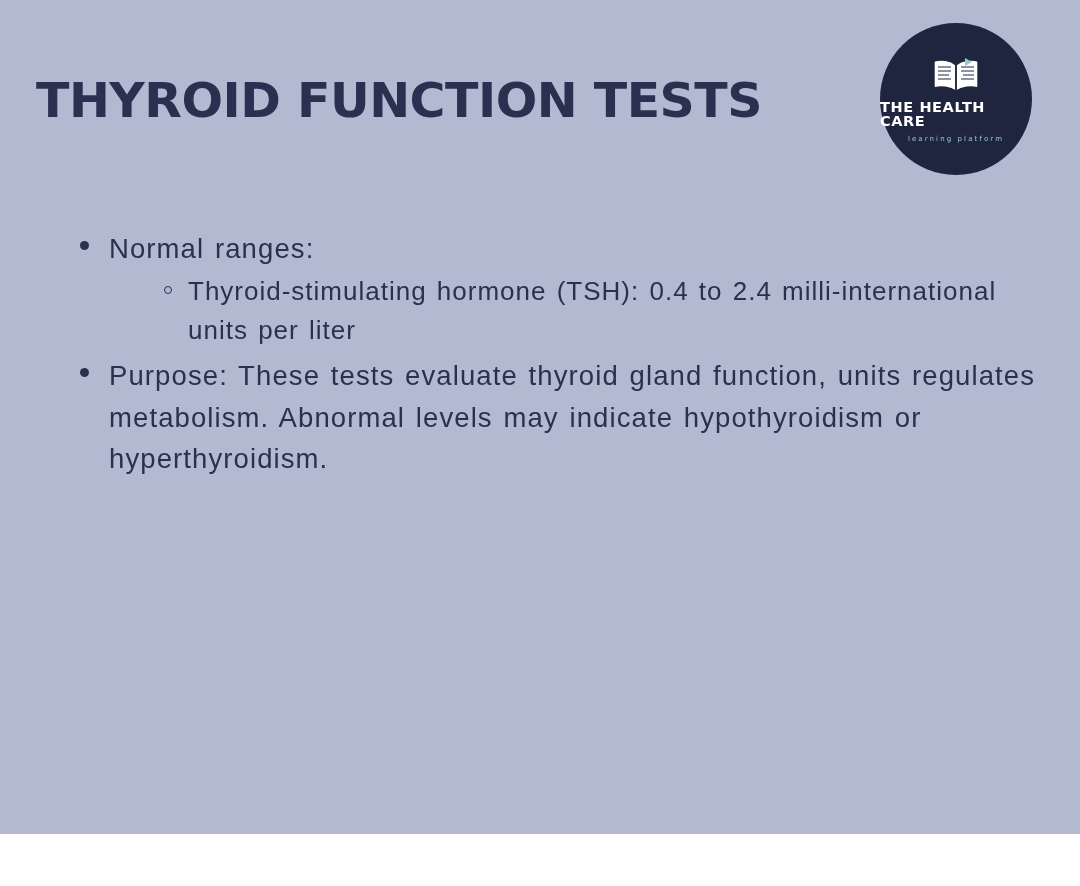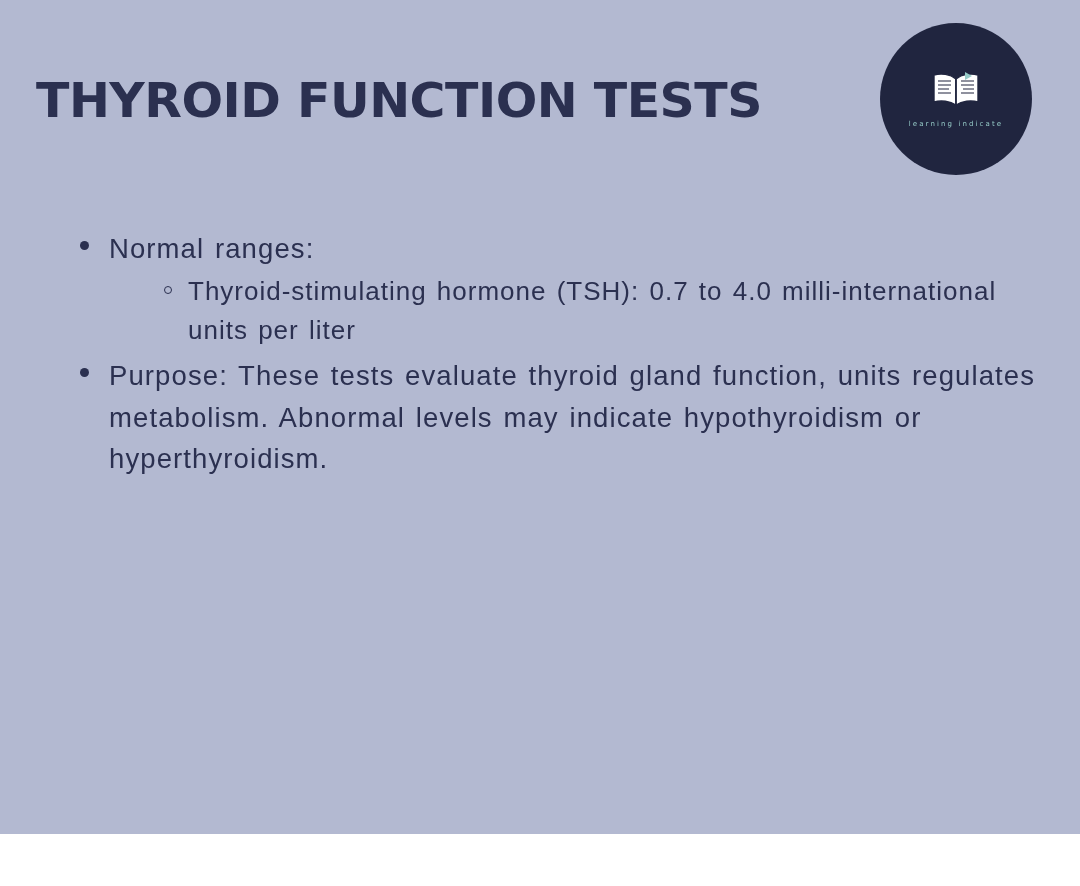--- a/index.html
+++ b/index.html
@@ -144,32 +144,33 @@
 
   <div class="logo">
     <svg class="logo-mark" viewBox="0 0 62 40">
       <path d="M31 9 C25 4, 16 3, 9 5 L9 32 C16 30, 25 31, 31 35 Z" fill="#ffffff" stroke="#20253f" stroke-width="1.4"></path>
       <path d="M31 9 C37 4, 46 3, 53 5 L53 32 C46 30, 37 31, 31 35 Z" fill="#ffffff" stroke="#20253f" stroke-width="1.4"></path>
       <path d="M31 9 L31 35" stroke="#20253f" stroke-width="1.4"></path>
       <path d="M13 11 L26 11 M13 15 L26 15 M13 19 L24 19 M13 23 L26 23" stroke="#20253f" stroke-width="1.1"></path>
       <path d="M36 11 L49 11 M36 15 L49 15 M38 19 L49 19 M36 23 L49 23" stroke="#20253f" stroke-width="1.1"></path>
       <path d="M40 2 L47 6 L40 10 Z" fill="#96cbc8"></path>
     </svg>
-    <div class="logo-tag">learning indicate</div>
+    <div class="logo-name">THE HEALTH CARE</div>
+    <div class="logo-tag">learning platform</div>
   </div>
 
   <div class="content">
     <ul class="level1">
       <li>
         <span class="bullet"></span>
         <span class="txt">Normal ranges:</span>
         <ul class="level2">
           <li>
             <span class="bullet-hollow"></span>
-            <span class="sub-txt">Thyroid-stimulating hormone (TSH): 0.7 to 4.0 milli-international units per liter</span>
+            <span class="sub-txt">Thyroid-stimulating hormone (TSH): 0.4 to 2.4 milli-international units per liter</span>
           </li>
         </ul>
       </li>
       <li>
         <span class="bullet"></span>
         <span class="txt">Purpose: These tests evaluate thyroid gland function, units regulates metabolism. Abnormal levels may indicate hypothyroidism or hyperthyroidism.</span>
       </li>
     </ul>
   </div>
 

